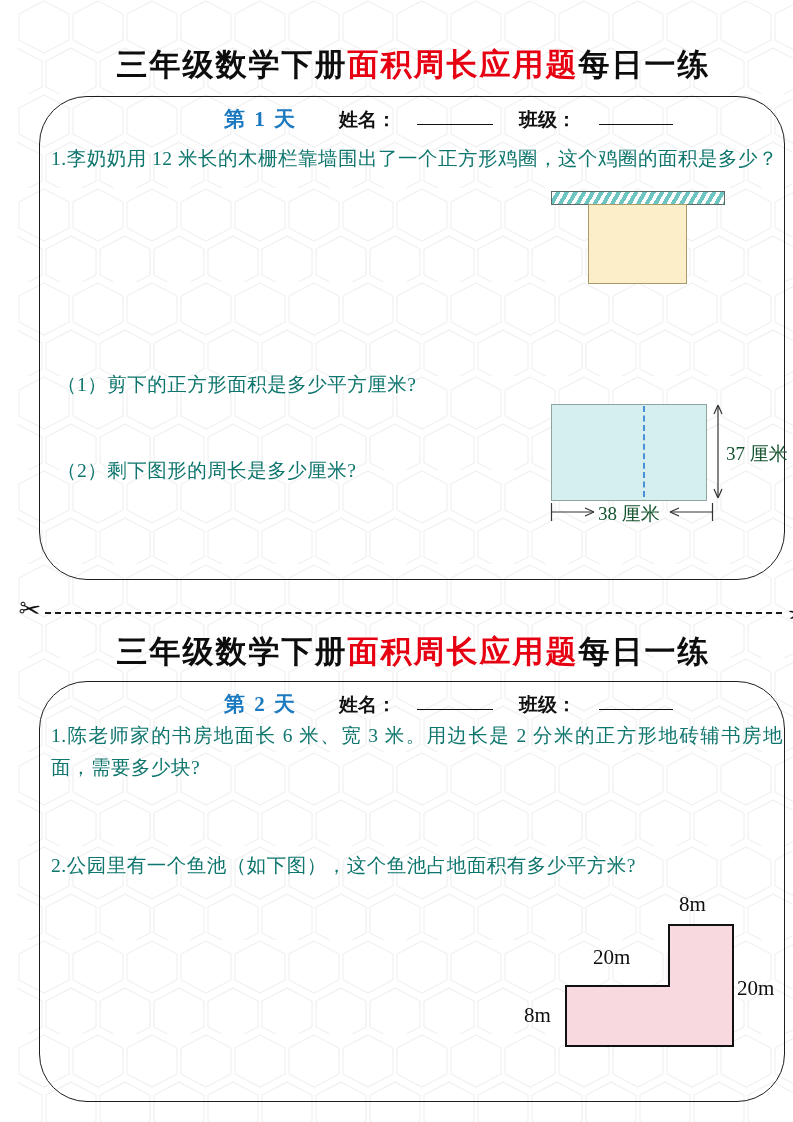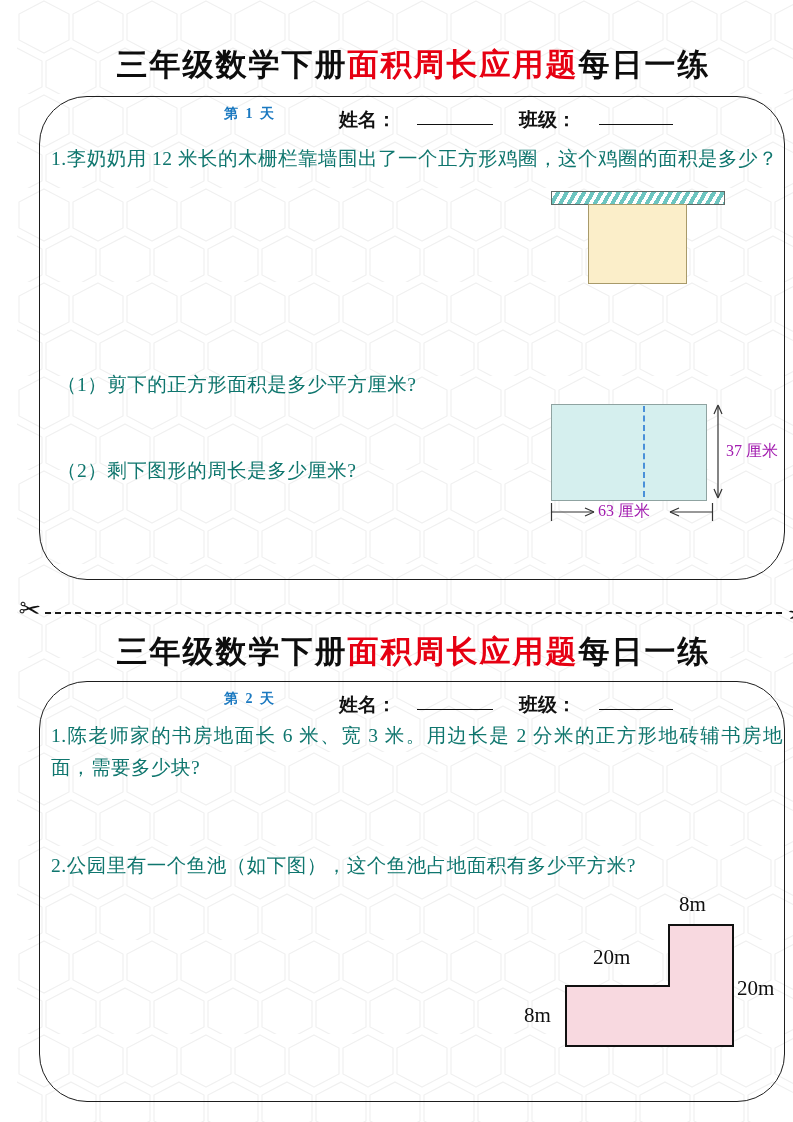--- a/index.html
+++ b/index.html
@@ -9,36 +9,36 @@
 
   .main-title{position:absolute;left:0;width:100%;text-align:center;
               font-size:31px;font-weight:bold;letter-spacing:2px;color:#0d0d0d;white-space:nowrap;}
   .main-title .red{color:#e60012;}
   .t1{top:44px;} .t2{top:631px;}
 
   .qbox{position:absolute;left:22px;width:744px;border:1.7px solid #1d1d1d;border-radius:48px;background:transparent;}
   .box1{top:96px;height:482px;}
   .box2{top:681px;height:419px;}
 
-  .day-label{position:absolute;font-size:14px;font-weight:bold;color:#1b79c0;letter-spacing:2px;white-space:nowrap;}
+  .day-label{position:absolute;font-size:21px;font-weight:bold;color:#1b79c0;letter-spacing:2px;white-space:nowrap;}
   .hdr-label{position:absolute;font-size:19px;font-weight:bold;color:#111;white-space:nowrap;}
   .blank{position:absolute;border-bottom:1.7px solid #111;height:16px;}
 
   .ptext{position:absolute;font-size:19.5px;line-height:32px;letter-spacing:0.5px;color:#0f766e;text-align:justify;}
 
   
   .wall{position:absolute;left:534px;top:191px;width:172px;height:12px;border:1.4px solid #5f6a66;
         background:repeating-linear-gradient(120deg,#ffffff 0 3.5px,#6cc5c0 3.5px 7.5px);}
   .pen-square{position:absolute;left:571px;top:204px;width:97px;height:78px;background:#fbeec9;border:1.5px solid #a89a6a;}
 
   
   .board-rect{position:absolute;left:534px;top:404px;width:154px;height:95px;background:#d5efee;border:1px solid #8fa3a1;}
   .cut-dash{position:absolute;left:626px;top:406px;height:91px;width:0;border-left:2.2px dashed #4a90d9;}
   .dim-svg{position:absolute;}
-  .dim-label{position:absolute;font-size:16px;color:#a21caf;white-space:nowrap;}
+  .dim-label{position:absolute;font-size:19px;color:#14532d;white-space:nowrap;}
 
   
   .cutline{position:absolute;left:28px;right:28px;top:612px;border-top:2.2px dashed #1a1a1a;}
   .scissor{position:absolute;font-size:26px;color:#111;line-height:1;
            font-family:"DejaVu Sans",sans-serif;}
   .sc-left{left:2px;top:596px;transform:rotate(8deg);}
   .sc-right{right:0px;top:601px;transform:scaleX(-1) rotate(8deg);}
 
   
   .pond-svg{position:absolute;left:546px;top:922px;}
@@ -90,21 +90,21 @@
   <div class="dim-label" style="left:709px;top:441px;">37 厘米</div>
 
   <svg class="dim-svg" style="left:533px;top:500px;" width="164" height="24">
     <line x1="1.5" y1="3" x2="1.5" y2="21" stroke="#333" stroke-width="1.2"></line>
     <line x1="162.5" y1="3" x2="162.5" y2="21" stroke="#333" stroke-width="1.2"></line>
     <line x1="1.5" y1="12" x2="44" y2="12" stroke="#333" stroke-width="1.2"></line>
     <path d="M44 12 L35 8 M44 12 L35 16" stroke="#333" stroke-width="1.2" fill="none"></path>
     <line x1="120" y1="12" x2="162.5" y2="12" stroke="#333" stroke-width="1.2"></line>
     <path d="M120 12 L129 8 M120 12 L129 16" stroke="#333" stroke-width="1.2" fill="none"></path>
   </svg>
-  <div class="dim-label" style="left:581px;top:501px;">63 厘米</div>
+  <div class="dim-label" style="left:581px;top:501px;">38 厘米</div>
 
   <div class="cutline"></div>
   <div class="scissor sc-left">✂</div>
   <div class="scissor sc-right">✂</div>
 
   <div class="main-title t2">
     <span>三年级数学下册</span><span class="red">面积周长应用题</span><span>每日一练</span>
   </div>
 
   <div class="qbox box2"></div>

